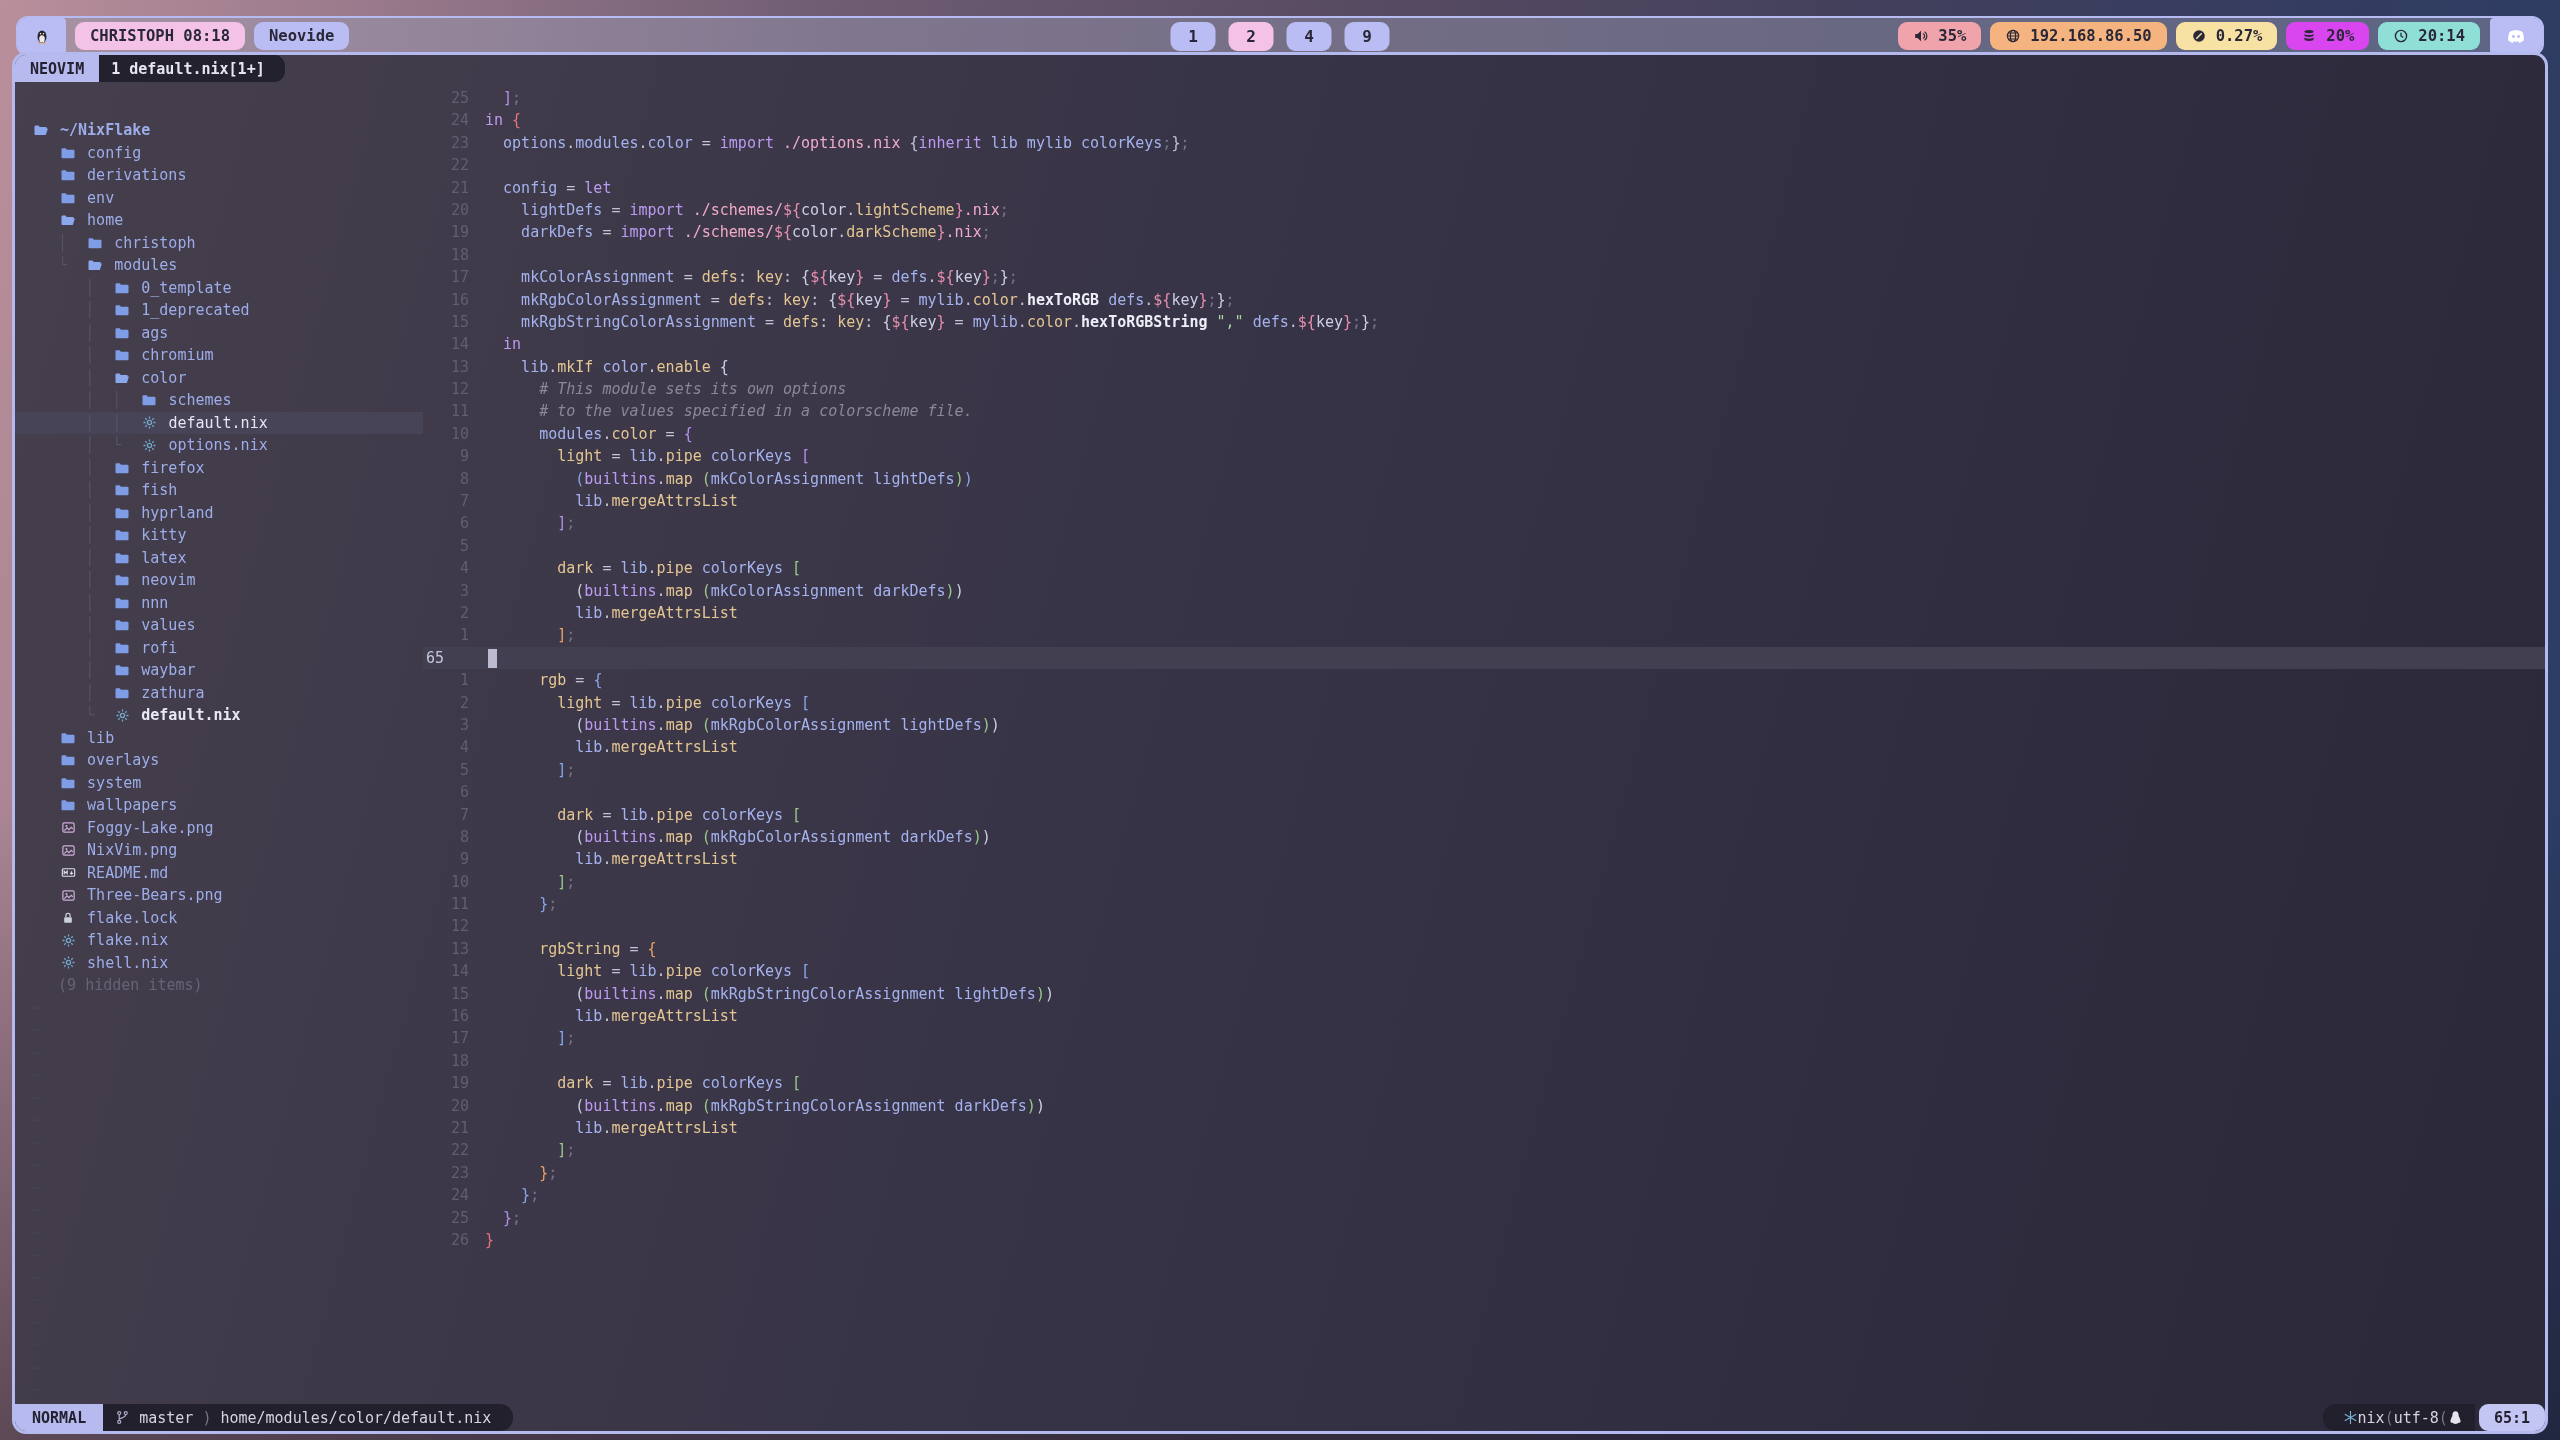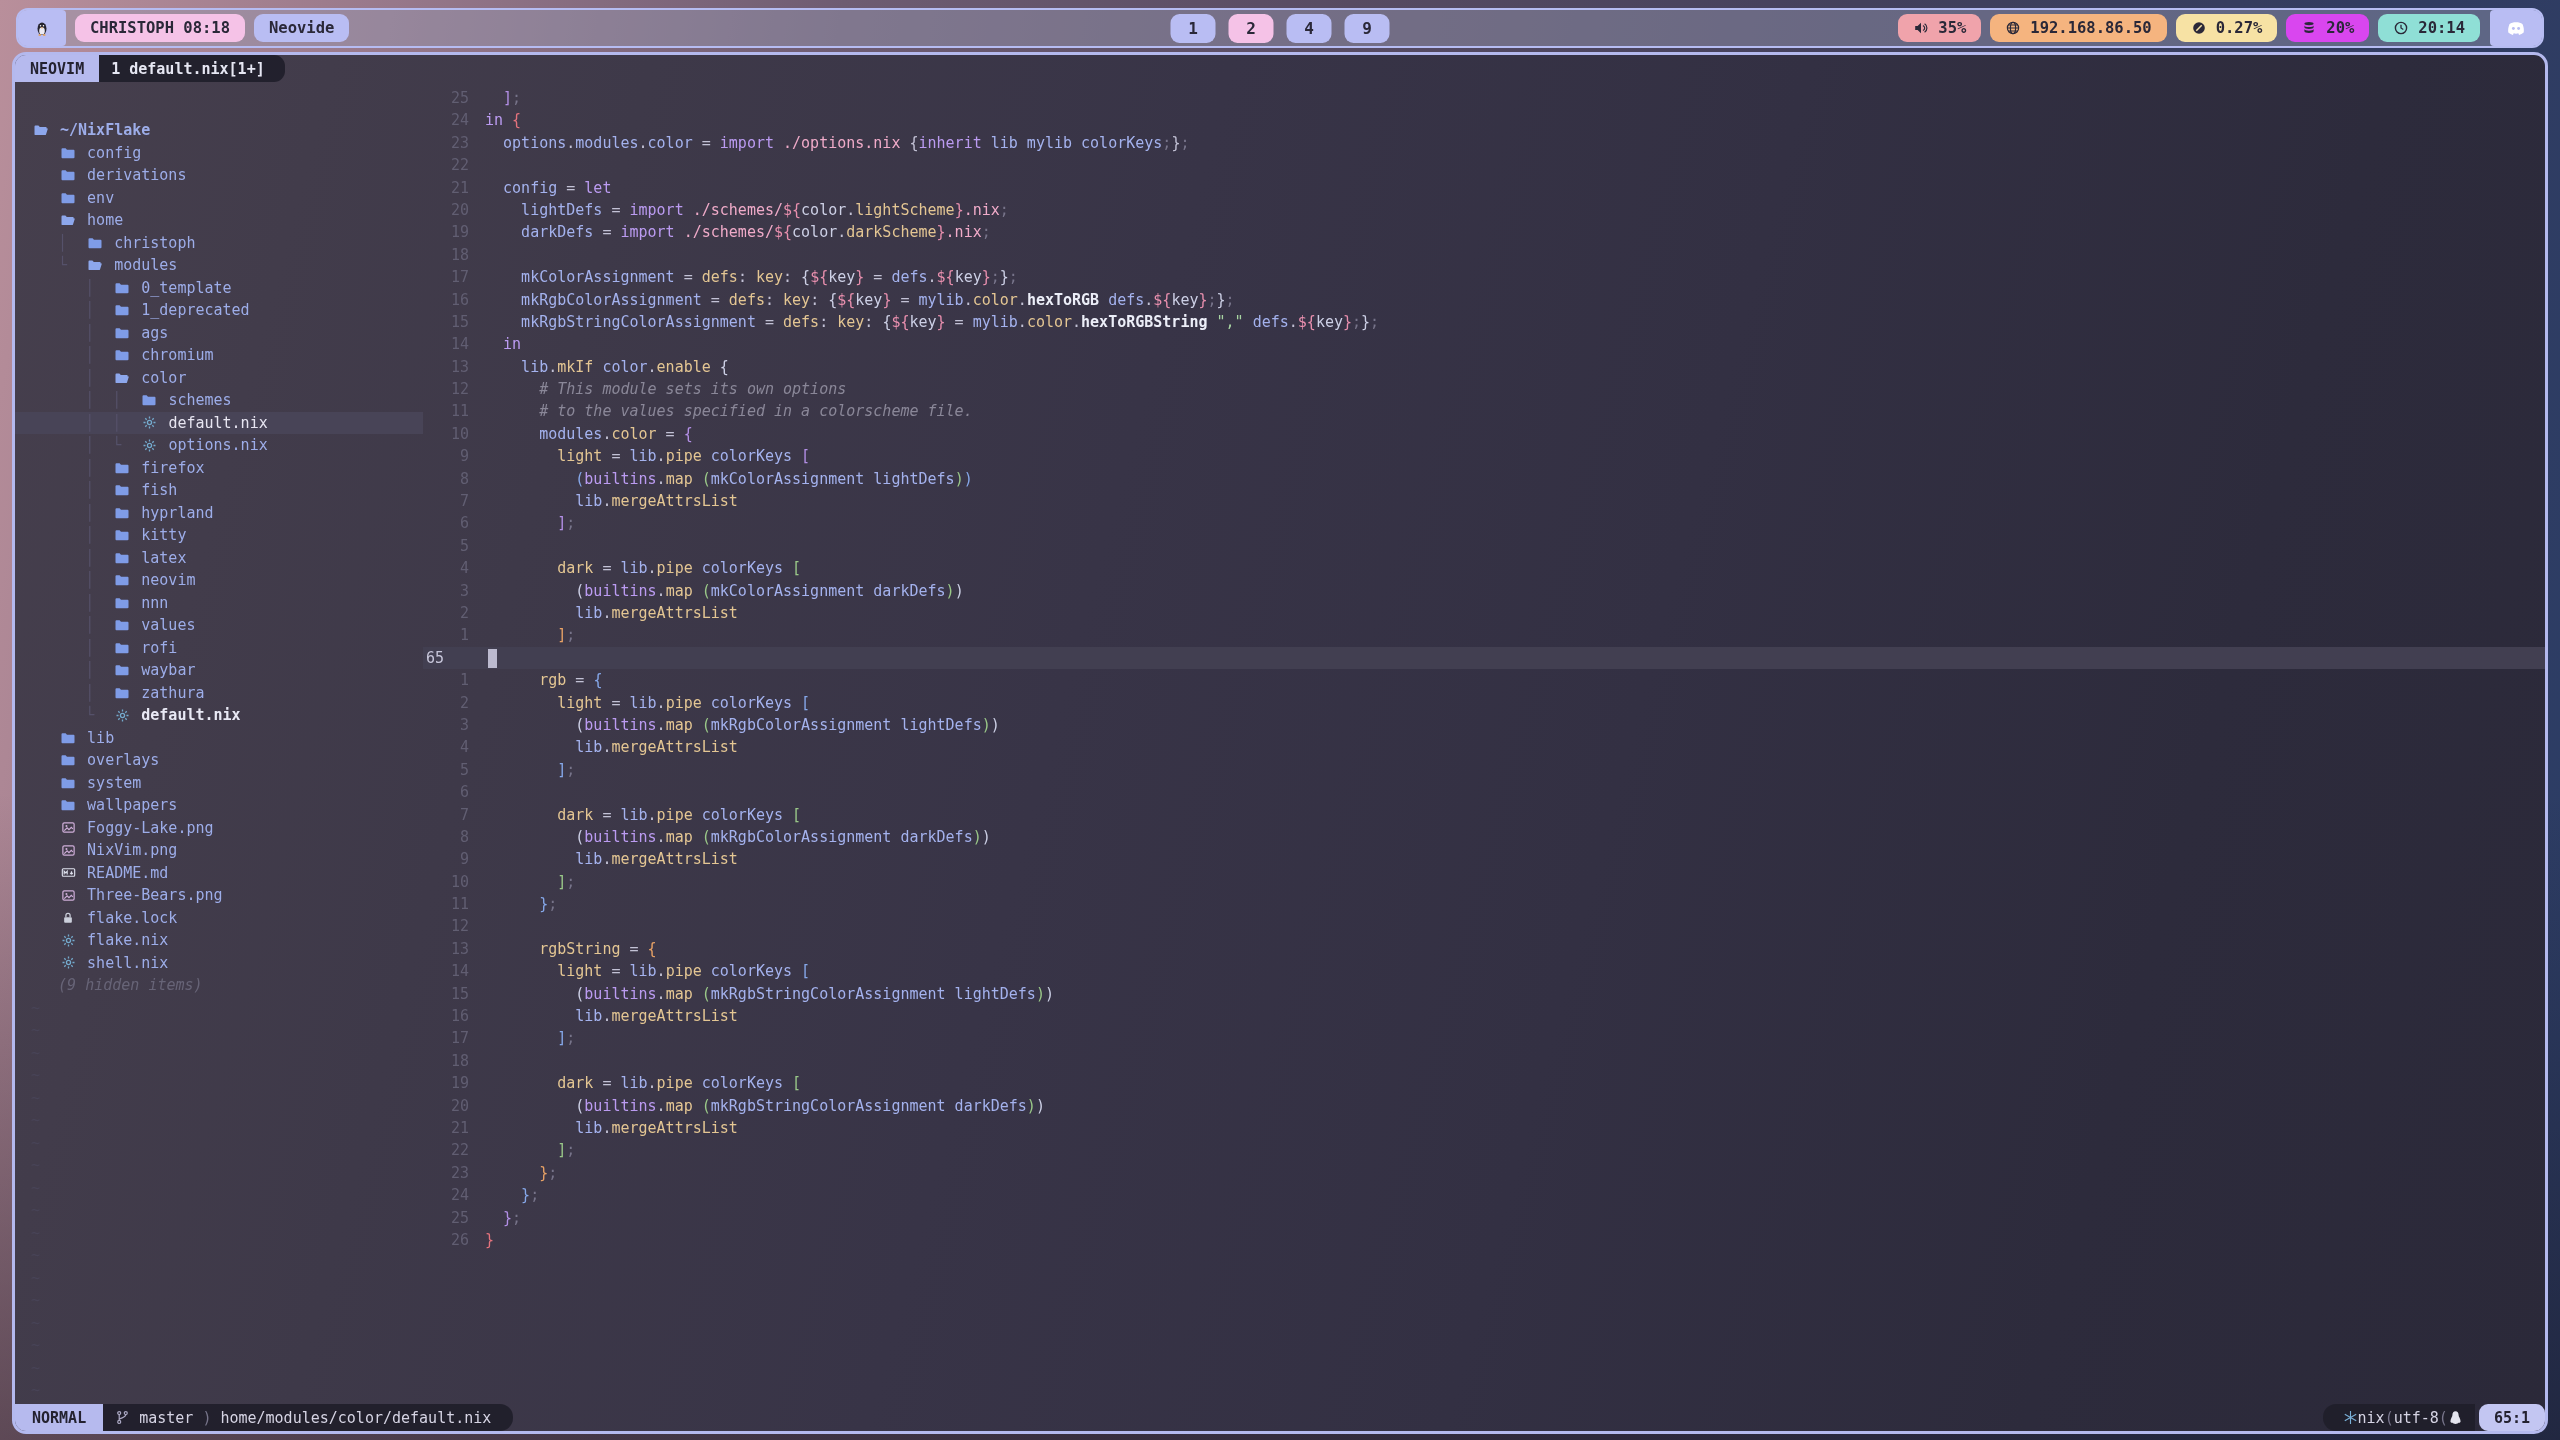--- a/index.html
+++ b/index.html
@@ -5,21 +5,21 @@
   html,body{margin:0;padding:0;}
   body{width:2560px;height:1440px;overflow:hidden;position:relative;
        font-family:"DejaVu Sans Mono","Liberation Mono",monospace;
        background:
          linear-gradient(180deg, rgba(0,0,0,0) 55%, rgba(24,18,28,0.5) 100%),
          linear-gradient(100deg,#b98f9b 0%,#97788a 14%,#6e5c72 30%,#574b62 48%,#43405c 66%,#323c60 84%,#2b3d66 100%);}
   .ic{display:inline-flex;align-items:center;justify-content:center;}
   .ic svg{display:block;}
 
   
-  .waybar{position:absolute;left:16px;right:16px;top:8px;height:40px;box-sizing:border-box;
+  .waybar{position:absolute;left:16px;right:16px;top:16px;height:40px;box-sizing:border-box;
           border:2px solid #b6bcf2;border-radius:12px;background:rgba(150,152,178,0.45);
           display:flex;align-items:center;}
   .bar-cap{height:100%;display:flex;align-items:center;justify-content:center;background:#b9bdf3;}
   .cap-l{width:48px;border-radius:9px 4px 4px 9px;}
   .cap-r{width:52px;border-radius:4px 9px 9px 4px;margin-left:10px;}
   .chip{height:28px;display:flex;align-items:center;gap:9px;padding:0 15px;border-radius:9px;
         color:#2a2838;font-weight:bold;font-size:15.5px;margin-left:9px;white-space:nowrap;}
   .ws-group{position:absolute;left:50%;transform:translateX(-50%);display:flex;gap:13px;}
   .ws{width:45px;height:29px;border-radius:9px;display:flex;align-items:center;justify-content:center;
       color:#2a2838;font-weight:bold;font-size:16px;}
@@ -38,21 +38,21 @@
   .main{flex:1;display:flex;overflow:hidden;}
 
   
   .tree{width:392px;flex-shrink:0;padding:5px 0 0 16px;font-size:15px;line-height:22.5px;color:#9dade9;margin-top:32px;}
   .trow{height:22.5px;display:flex;align-items:center;white-space:pre;margin-left:-16px;padding-left:16px;}
   .trow .pfx{color:#55516a;}
   .trow .ticon{width:20px;margin-right:9px;display:inline-flex;justify-content:center;}
   .trow.selected{background:#484457;}
   .trow.selected .tlabel{color:#e7e5f1;}
   .trow.openfile .tlabel{color:#e9e9f5;font-weight:bold;}
-  .trow.hiddenitem{color:#676477;font-style:italic;}
+  .trow.hiddenitem{color:#676477;}
   .trow.tilde{color:#4c4960;opacity:.6;}
   .i-folder{color:#7f9ce7;} .i-folder-open{color:#8da7ec;} .i-gear{color:#74aacd;}
   .i-image{color:#cfaed9;} .i-md{color:#dfe2ee;} .i-lock{color:#ccd0dc;}
 
   
   .editor{flex:1;padding-top:5px;font-size:15px;line-height:22.4px;overflow:hidden;}
   .cl{height:22.4px;display:flex;white-space:pre;}
   .ln{width:46px;flex-shrink:0;text-align:right;padding-right:16px;color:#615e72;}
   .cl.cur{background:#423f51;}
   .cl.cur .ln{text-align:left;padding-left:3px;color:#c7c6da;}

